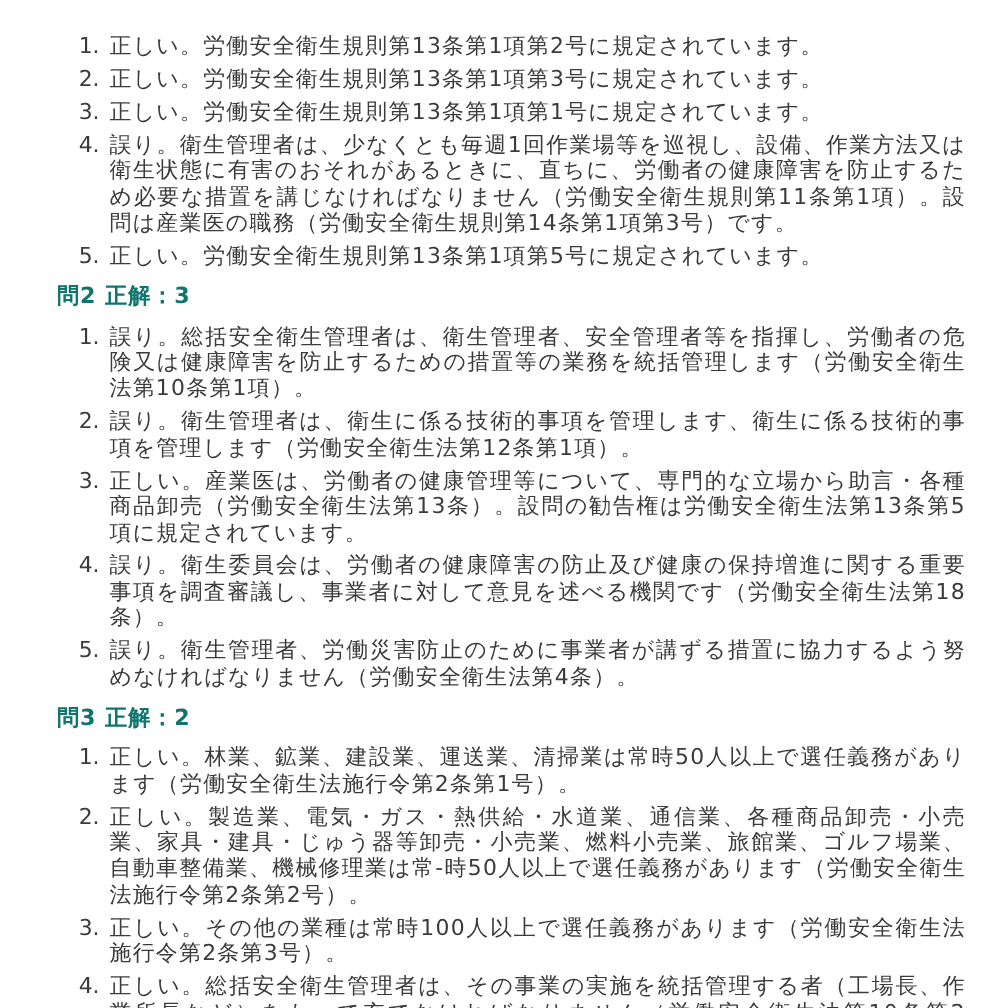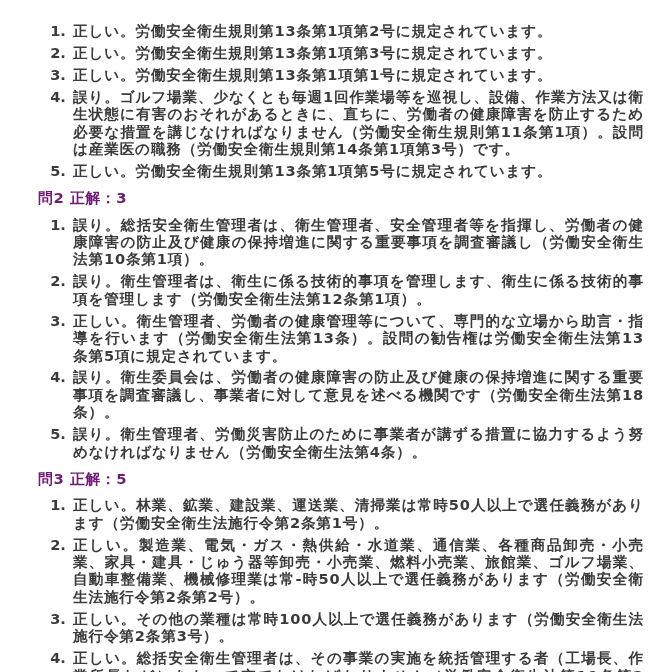--- a/index.html
+++ b/index.html
@@ -21,28 +21,27 @@
     color: #3b3b3b;
     font-size: 14.6px;
     line-height: 17.4px;
     letter-spacing: 0.85px;
   }
   .q-heading {
     margin: 10px 0 9px 0;
     font-weight: bold;
     font-size: 14.8px;
     line-height: 17.4px;
-    color: #701a75;
+    color: #0f766e;
     letter-spacing: 0.6px;
   }
   ol.answer-list {
     margin: 0 0 6px 0;
     padding: 0 0 0 33px;
     list-style: decimal;
-    font-weight: bold;
   }
   ol.answer-list li {
     margin: 0 0 4.5px 0;
     text-align: justify;
     text-justify: inter-character;
     padding-left: 2px;
   }
   ol.answer-list li::marker {
     color: #3b3b3b;
     letter-spacing: 0;
@@ -50,35 +49,35 @@
 </style>
 </head>
 <body>
 
 <div class="doc">
 
   <ol class="answer-list">
     <li>正しい。労働安全衛生規則第13条第1項第2号に規定されています。</li>
     <li>正しい。労働安全衛生規則第13条第1項第3号に規定されています。</li>
     <li>正しい。労働安全衛生規則第13条第1項第1号に規定されています。</li>
-    <li>誤り。ゴルフ場業、少なくとも毎週1回作業場等を巡視し、設備、作業方法又は衛生状態に有害のおそれがあるときに、直ちに、労働者の健康障害を防止するため必要な措置を講じなければなりません（労働安全衛生規則第11条第1項）。設問は産業医の職務（労働安全衛生規則第14条第1項第3号）です。</li>
+    <li>誤り。衛生管理者は、少なくとも毎週1回作業場等を巡視し、設備、作業方法又は衛生状態に有害のおそれがあるときに、直ちに、労働者の健康障害を防止するため必要な措置を講じなければなりません（労働安全衛生規則第11条第1項）。設問は産業医の職務（労働安全衛生規則第14条第1項第3号）です。</li>
     <li>正しい。労働安全衛生規則第13条第1項第5号に規定されています。</li>
   </ol>
 
   <p class="q-heading">問2 正解：3</p>
 
   <ol class="answer-list">
-    <li>誤り。総括安全衛生管理者は、衛生管理者、安全管理者等を指揮し、労働者の健康障害の防止及び健康の保持増進に関する重要事項を調査審議し（労働安全衛生法第10条第1項）。</li>
+    <li>誤り。総括安全衛生管理者は、衛生管理者、安全管理者等を指揮し、労働者の危険又は健康障害を防止するための措置等の業務を統括管理します（労働安全衛生法第10条第1項）。</li>
     <li>誤り。衛生管理者は、衛生に係る技術的事項を管理します、衛生に係る技術的事項を管理します（労働安全衛生法第12条第1項）。</li>
-    <li>正しい。衛生管理者、労働者の健康管理等について、専門的な立場から助言・指導を行います（労働安全衛生法第13条）。設問の勧告権は労働安全衛生法第13条第5項に規定されています。</li>
+    <li>正しい。産業医は、労働者の健康管理等について、専門的な立場から助言・各種商品卸売（労働安全衛生法第13条）。設問の勧告権は労働安全衛生法第13条第5項に規定されています。</li>
     <li>誤り。衛生委員会は、労働者の健康障害の防止及び健康の保持増進に関する重要事項を調査審議し、事業者に対して意見を述べる機関です（労働安全衛生法第18条）。</li>
     <li>誤り。衛生管理者、労働災害防止のために事業者が講ずる措置に協力するよう努めなければなりません（労働安全衛生法第4条）。</li>
   </ol>
 
-  <p class="q-heading">問3 正解：5</p>
+  <p class="q-heading">問3 正解：2</p>
 
   <ol class="answer-list">
     <li>正しい。林業、鉱業、建設業、運送業、清掃業は常時50人以上で選任義務があります（労働安全衛生法施行令第2条第1号）。</li>
     <li>正しい。製造業、電気・ガス・熱供給・水道業、通信業、各種商品卸売・小売業、家具・建具・じゅう器等卸売・小売業、燃料小売業、旅館業、ゴルフ場業、自動車整備業、機械修理業は常-時50人以上で選任義務があります（労働安全衛生法施行令第2条第2号）。</li>
     <li>正しい。その他の業種は常時100人以上で選任義務があります（労働安全衛生法施行令第2条第3号）。</li>
     <li>正しい。総括安全衛生管理者は、その事業の実施を統括管理する者（工場長、作業所長など）をもって充てなければなりません（労働安全衛生法第10条第2項）。</li>
   </ol>
 
 </div>
 

